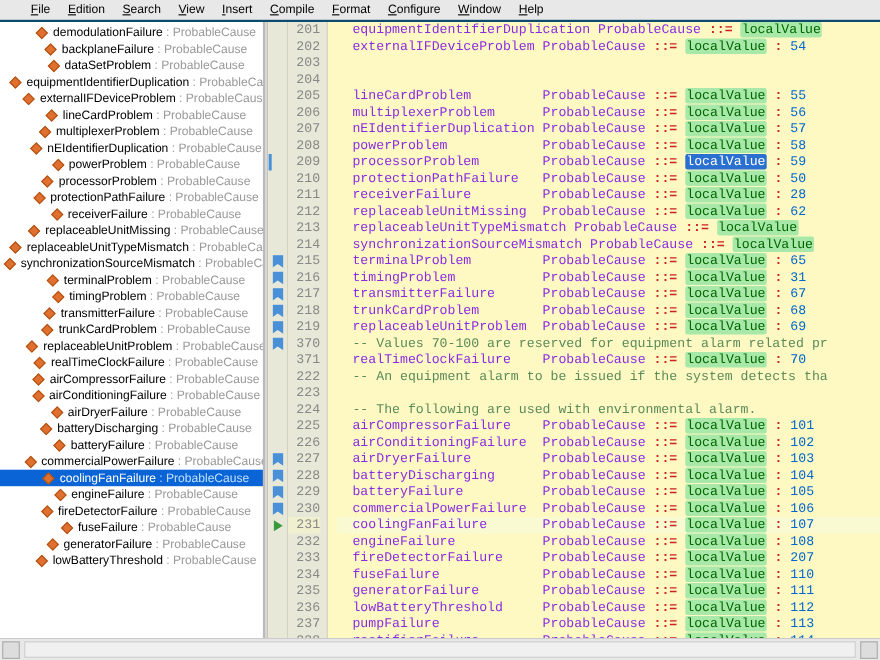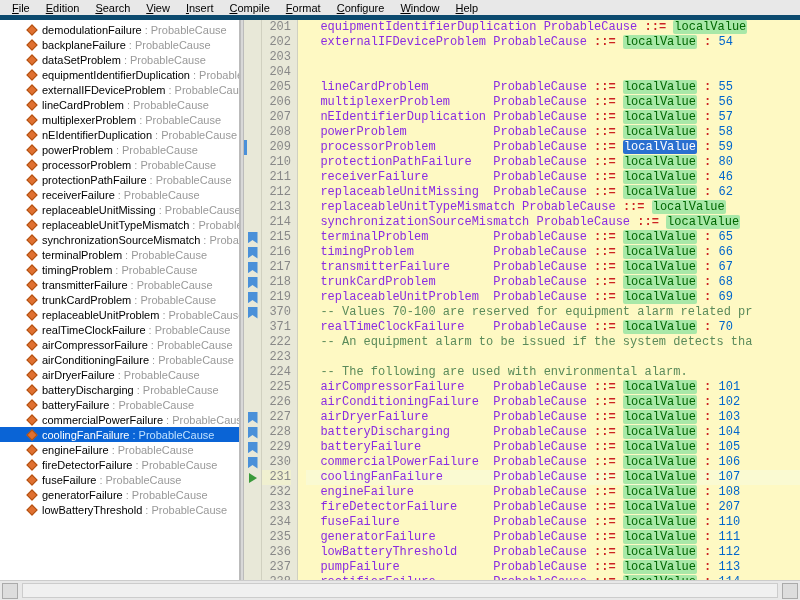--- a/index.html
+++ b/index.html
@@ -1,23 +1,23 @@
 <!DOCTYPE html>
 <html><head>
 <meta charset="utf-8">
 <style>
 * { margin: 0; padding: 0; box-sizing: border-box; }
 body { font-family: "Segoe UI", Tahoma, sans-serif; font-size: 11px; background: #f0f0f0; overflow: hidden; width: 800px; height: 600px; }
-.menubar { background: #e8e8e8; height: 20px; display: flex; align-items: center; padding: 0 4px; border-bottom: 5px solid #0c4a6e; }
+.menubar { background: #e8e8e8; height: 20px; display: flex; align-items: center; padding: 0 20px; border-bottom: 2px solid #0c4a6e; }
 .menubar span { padding: 2px 8px; cursor: default; }
 .menubar span u { text-decoration: underline; }
 .main { display: flex; height: 560px; }
 .sidebar { width: 240px; background: #fff; border-right: 1px solid #bbb; overflow-y: scroll; overflow-x: hidden; padding-top: 2px; position: relative; }
 .sidebar-inner { width: 100%; }
-.tree-item { display: flex; align-items: center; height: 15px; padding-left: 28px; white-space: nowrap; cursor: default; font-size: 11px; }
+.tree-item { display: flex; align-items: center; height: 15px; padding-left: 28px; white-space: nowrap; cursor: default; font-size: 11px; justify-content: center; }
 .tree-item.selected { background: #0a64d6; color: #fff; }
 .diamond { width: 8px; height: 8px; background: #e07030; transform: rotate(45deg); margin-right: 6px; flex-shrink: 0; border: 1px solid #b05010; }
 .tree-label { color: #000; }
 .tree-item.selected .tree-label { color: #fff; }
 .tree-type { color: #999; margin-left: 3px; }
 .tree-item.selected .tree-type { color: #bde0ff; }
 .editor { flex: 1; display: flex; background: #fef9c3; overflow: hidden; font-family: Liberation Mono, monospace; font-size: 12px; }
 .gutter-marks { width: 18px; background: #e8e8d8; border-right: 1px solid #d0d0c0; }
 .gutter-line { height: 15px; display: flex; align-items: center; justify-content: center; }
 .bookmark { width: 10px; height: 12px; background: #4a90d9; clip-path: polygon(0 0,100% 0,100% 100%,50% 70%,0 100%); }
@@ -333,27 +333,27 @@
     <div class="code" id="code">
         <div class="code-line">  <span class="tok-id">equipmentIdentifierDuplication</span> <span class="tok-type">ProbableCause</span> <span class="tok-op">::=</span> <span class="tok-ref">localValue</span></div>
         <div class="code-line">  <span class="tok-id">externalIFDeviceProblem</span> <span class="tok-type">ProbableCause</span> <span class="tok-op">::=</span> <span class="tok-ref">localValue</span><span class="tok-op"> : </span><span class="tok-num">54</span></div>
         <div class="code-line">&nbsp;</div>
         <div class="code-line">&nbsp;</div>
         <div class="code-line">  <span class="tok-id">lineCardProblem</span>         <span class="tok-type">ProbableCause</span> <span class="tok-op">::=</span> <span class="tok-ref">localValue</span><span class="tok-op"> : </span><span class="tok-num">55</span></div>
         <div class="code-line">  <span class="tok-id">multiplexerProblem</span>      <span class="tok-type">ProbableCause</span> <span class="tok-op">::=</span> <span class="tok-ref">localValue</span><span class="tok-op"> : </span><span class="tok-num">56</span></div>
         <div class="code-line">  <span class="tok-id">nEIdentifierDuplication</span> <span class="tok-type">ProbableCause</span> <span class="tok-op">::=</span> <span class="tok-ref">localValue</span><span class="tok-op"> : </span><span class="tok-num">57</span></div>
         <div class="code-line">  <span class="tok-id">powerProblem</span>            <span class="tok-type">ProbableCause</span> <span class="tok-op">::=</span> <span class="tok-ref">localValue</span><span class="tok-op"> : </span><span class="tok-num">58</span></div>
         <div class="code-line">  <span class="tok-id">processorProblem</span>        <span class="tok-type">ProbableCause</span> <span class="tok-op">::=</span> <span class="tok-ref-sel">localValue</span><span class="tok-op"> : </span><span class="tok-num">59</span></div>
-        <div class="code-line">  <span class="tok-id">protectionPathFailure</span>   <span class="tok-type">ProbableCause</span> <span class="tok-op">::=</span> <span class="tok-ref">localValue</span><span class="tok-op"> : </span><span class="tok-num">80</span></div>
-        <div class="code-line">  <span class="tok-id">receiverFailure</span>         <span class="tok-type">ProbableCause</span> <span class="tok-op">::=</span> <span class="tok-ref">localValue</span><span class="tok-op"> : </span><span class="tok-num">46</span></div>
+        <div class="code-line">  <span class="tok-id">protectionPathFailure</span>   <span class="tok-type">ProbableCause</span> <span class="tok-op">::=</span> <span class="tok-ref">localValue</span><span class="tok-op"> : </span><span class="tok-num">50</span></div>
+        <div class="code-line">  <span class="tok-id">receiverFailure</span>         <span class="tok-type">ProbableCause</span> <span class="tok-op">::=</span> <span class="tok-ref">localValue</span><span class="tok-op"> : </span><span class="tok-num">28</span></div>
         <div class="code-line">  <span class="tok-id">replaceableUnitMissing</span>  <span class="tok-type">ProbableCause</span> <span class="tok-op">::=</span> <span class="tok-ref">localValue</span><span class="tok-op"> : </span><span class="tok-num">62</span></div>
         <div class="code-line">  <span class="tok-id">replaceableUnitTypeMismatch</span> <span class="tok-type">ProbableCause</span> <span class="tok-op">::=</span> <span class="tok-ref">localValue</span></div>
         <div class="code-line">  <span class="tok-id">synchronizationSourceMismatch</span> <span class="tok-type">ProbableCause</span> <span class="tok-op">::=</span> <span class="tok-ref">localValue</span></div>
         <div class="code-line">  <span class="tok-id">terminalProblem</span>         <span class="tok-type">ProbableCause</span> <span class="tok-op">::=</span> <span class="tok-ref">localValue</span><span class="tok-op"> : </span><span class="tok-num">65</span></div>
-        <div class="code-line">  <span class="tok-id">timingProblem</span>           <span class="tok-type">ProbableCause</span> <span class="tok-op">::=</span> <span class="tok-ref">localValue</span><span class="tok-op"> : </span><span class="tok-num">66</span></div>
+        <div class="code-line">  <span class="tok-id">timingProblem</span>           <span class="tok-type">ProbableCause</span> <span class="tok-op">::=</span> <span class="tok-ref">localValue</span><span class="tok-op"> : </span><span class="tok-num">31</span></div>
         <div class="code-line">  <span class="tok-id">transmitterFailure</span>      <span class="tok-type">ProbableCause</span> <span class="tok-op">::=</span> <span class="tok-ref">localValue</span><span class="tok-op"> : </span><span class="tok-num">67</span></div>
         <div class="code-line">  <span class="tok-id">trunkCardProblem</span>        <span class="tok-type">ProbableCause</span> <span class="tok-op">::=</span> <span class="tok-ref">localValue</span><span class="tok-op"> : </span><span class="tok-num">68</span></div>
         <div class="code-line">  <span class="tok-id">replaceableUnitProblem</span>  <span class="tok-type">ProbableCause</span> <span class="tok-op">::=</span> <span class="tok-ref">localValue</span><span class="tok-op"> : </span><span class="tok-num">69</span></div>
         <div class="code-line"><span class="tok-comment">  -- Values 70-100 are reserved for equipment alarm related pr</span></div>
         <div class="code-line">  <span class="tok-id">realTimeClockFailure</span>    <span class="tok-type">ProbableCause</span> <span class="tok-op">::=</span> <span class="tok-ref">localValue</span><span class="tok-op"> : </span><span class="tok-num">70</span></div>
         <div class="code-line"><span class="tok-comment">  -- An equipment alarm to be issued if the system detects tha</span></div>
         <div class="code-line">&nbsp;</div>
         <div class="code-line"><span class="tok-comment">  -- The following are used with environmental alarm.</span></div>
         <div class="code-line">  <span class="tok-id">airCompressorFailure</span>    <span class="tok-type">ProbableCause</span> <span class="tok-op">::=</span> <span class="tok-ref">localValue</span><span class="tok-op"> : </span><span class="tok-num">101</span></div>
         <div class="code-line">  <span class="tok-id">airConditioningFailure</span>  <span class="tok-type">ProbableCause</span> <span class="tok-op">::=</span> <span class="tok-ref">localValue</span><span class="tok-op"> : </span><span class="tok-num">102</span></div>

